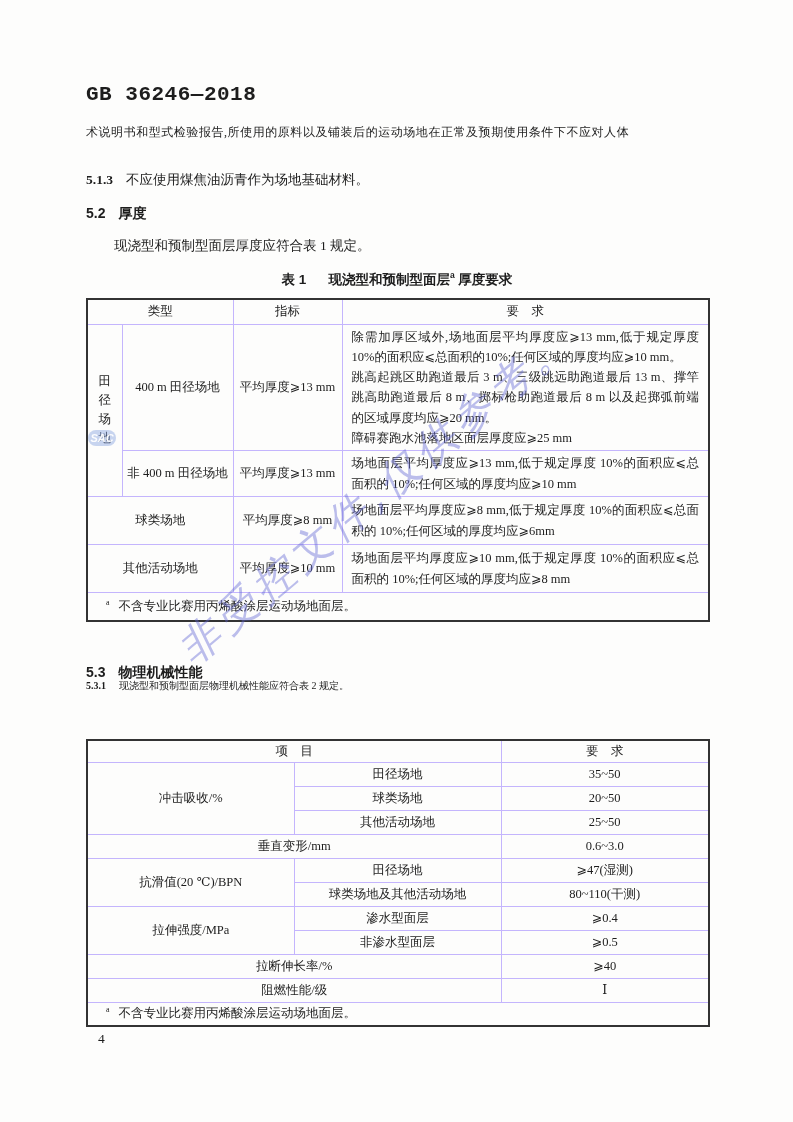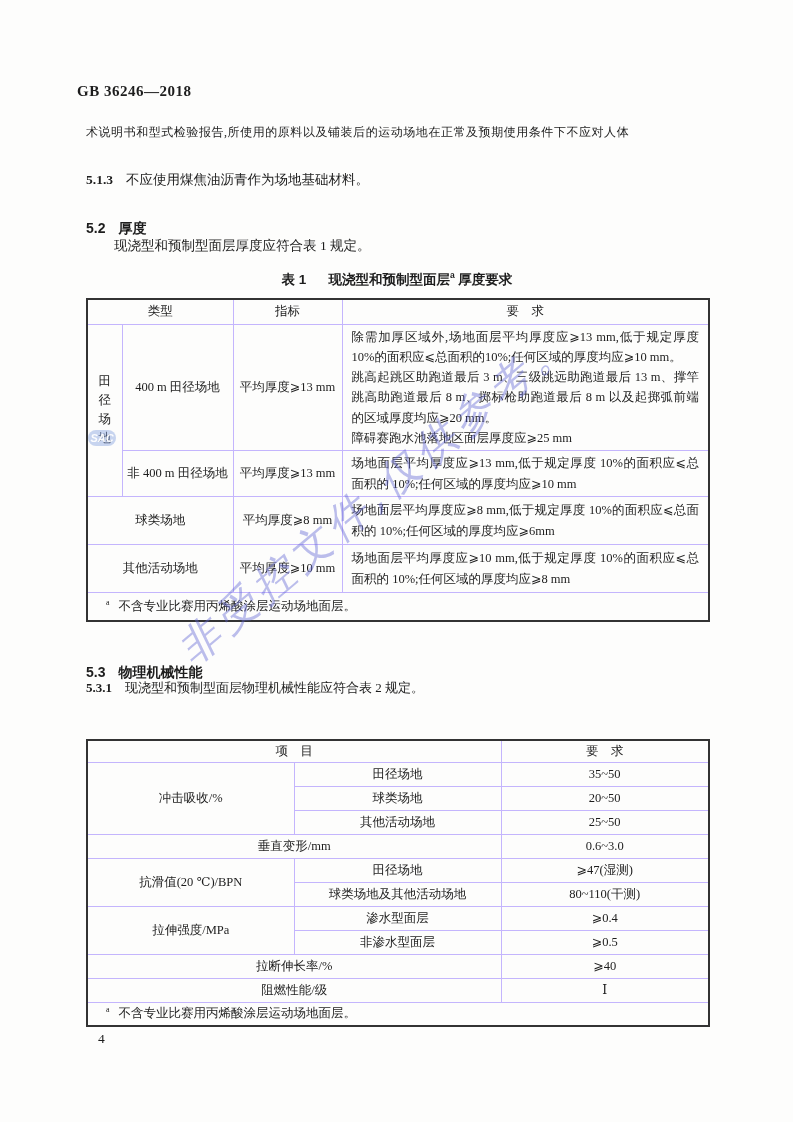--- a/index.html
+++ b/index.html
@@ -2,29 +2,29 @@
 <html><head>
 <meta charset="utf-8">
 <style>
   html,body { margin:0; padding:0; background:#e8e8e8; }
   .page {
     position:relative; width:793px; height:1122px; margin:0 auto;
     background:#fdfdfc; overflow:hidden; color:#1d1d1d;
     font-family:"Liberation Serif","DejaVu Serif",serif;
   }
   .abs { position:absolute; }
-  .gb-num { left:77px; top:83px; font-size:15px; font-weight:bold; letter-spacing:0.5px;
-    font-family:Liberation Serif, serif; }
+  .gb-num { left:86px; top:83px; font-size:21px; font-weight:bold; letter-spacing:0.5px;
+    font-family:Liberation Mono, monospace; }
   .body-text { font-size:12px; line-height:24.5px; }
   .para { left:86px; top:120px; width:624px; }
   .para .line1 { letter-spacing:0.55px; }
   .clause { left:86px; top:171px; width:624px; font-size:13.5px; }
   .clause-num { font-family:Liberation Serif, serif; font-weight:bold; margin-right:13px; }
   .sec-head { font-family:"Liberation Sans","DejaVu Sans",sans-serif; font-weight:bold; font-size:14px; }
-  .sec52 { left:86px; top:220px;text-align:center; }
+  .sec52 { left:86px; top:205px;text-align:center; }
   .sec-num { margin-right:13px; }
   .t1-intro { left:114px; top:237px; font-size:13.5px; }
   .caption { left:86px; width:622px; text-align:center;
     font-family:"Liberation Sans","DejaVu Sans",sans-serif; font-weight:bold; font-size:13.5px; }
   .cap1 { top:270px; } .cap2 { top:709px; }
   .cap-label { margin-right:22px; }
   sup.small { font-size:8.5px; vertical-align:super; }
   table.std { border-collapse:collapse; table-layout:fixed; width:622px;
     border:2px solid #333; font-size:12.5px; }
   table.std td, table.std th { border:1px solid #c4b5fd; padding:0 4px;
@@ -33,21 +33,21 @@
   tr.h-head { height:25px; } tr.r1 { height:123px; } tr.r2 { height:46px; }
   tr.r3 { height:48px; } tr.r4 { height:48px; } tr.fn1 { height:28px; }
   tr.h2 { height:22px; } tr.r24 { height:24px; } tr.fn2 { height:24px; }
   .c { text-align:center; }
   .req { text-align:justify; padding:2px 9px !important; }
   .req .rline { line-height:20.3px; }
   .grp { padding:0 5px !important; text-align:center; line-height:19px; }
   .foot { text-align:left; padding-left:18px !important; font-size:12.5px; }
   .foot sup { font-size:8px; margin-right:9px; }
   .sec53 { left:86px; top:664px; }
-  .clause531 { left:86px; top:679px; width:624px; font-size:13px; }
+  .clause531 { left:86px; top:679px; width:624px; font-size:10px; }
   .pagenum { left:98px; top:1031px; font-size:13.5px; }
   .watermark { left:95px; top:467px; width:560px; text-align:center;
     transform:rotate(-40deg); transform-origin:center;
     font-size:42px; letter-spacing:6px; font-style:italic;
     color:rgba(96,100,212,0.42); z-index:5; pointer-events:none;
     font-family:"DejaVu Serif","Liberation Serif",serif; white-space:nowrap; }
   .sac { left:88px; top:430px; width:28px; height:16px; border-radius:8px;
     background:rgba(125,155,222,0.42); color:rgba(255,255,255,0.95);
     font-family:"Liberation Sans","DejaVu Sans",sans-serif; font-weight:bold;
     font-style:italic; font-size:11px; line-height:16px; text-align:center;

